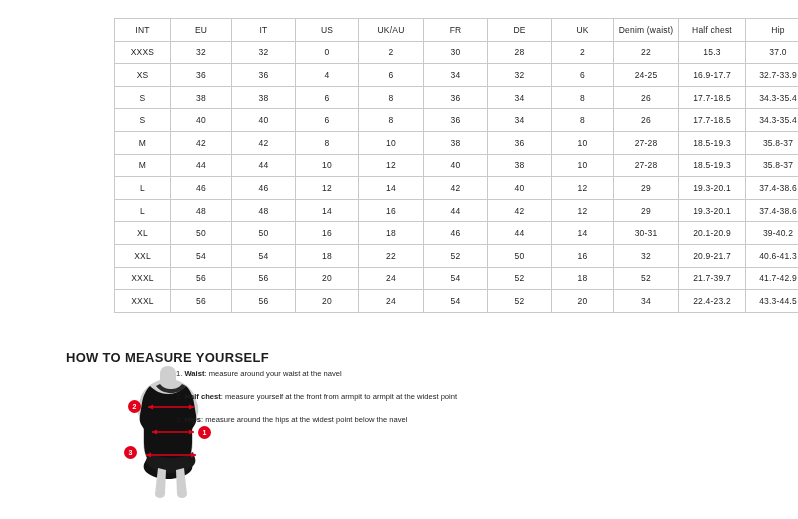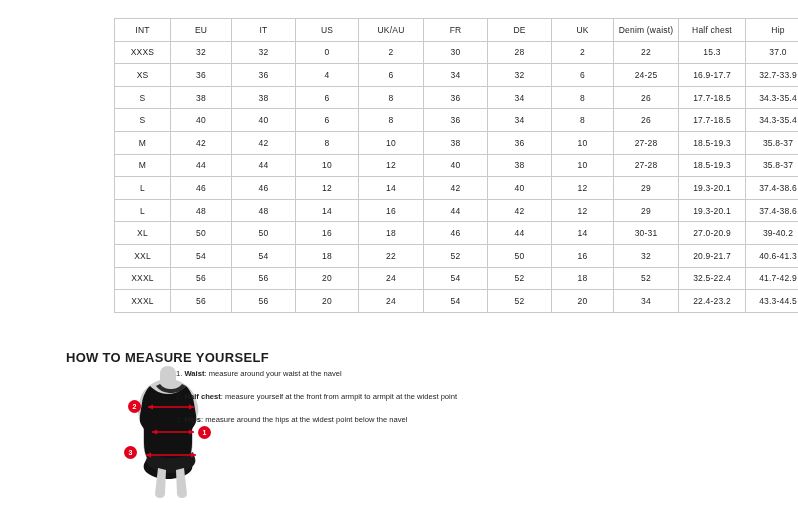--- a/index.html
+++ b/index.html
@@ -262,21 +262,21 @@
           <tr>
             <td>XL</td>
             <td>50</td>
             <td>50</td>
             <td>16</td>
             <td>18</td>
             <td>46</td>
             <td>44</td>
             <td>14</td>
             <td>30-31</td>
-            <td>27.0-20.9</td>
+            <td>20.1-20.9</td>
             <td>39-40.2</td>
           </tr>
           <tr>
             <td>XXL</td>
             <td>54</td>
             <td>54</td>
             <td>18</td>
             <td>22</td>
             <td>52</td>
             <td>50</td>
@@ -288,21 +288,21 @@
           <tr>
             <td>XXXL</td>
             <td>56</td>
             <td>56</td>
             <td>20</td>
             <td>24</td>
             <td>54</td>
             <td>52</td>
             <td>18</td>
             <td>52</td>
-            <td>32.5-22.4</td>
+            <td>21.7-39.7</td>
             <td>41.7-42.9</td>
           </tr>
           <tr>
             <td>XXXL</td>
             <td>56</td>
             <td>56</td>
             <td>20</td>
             <td>24</td>
             <td>54</td>
             <td>52</td>

